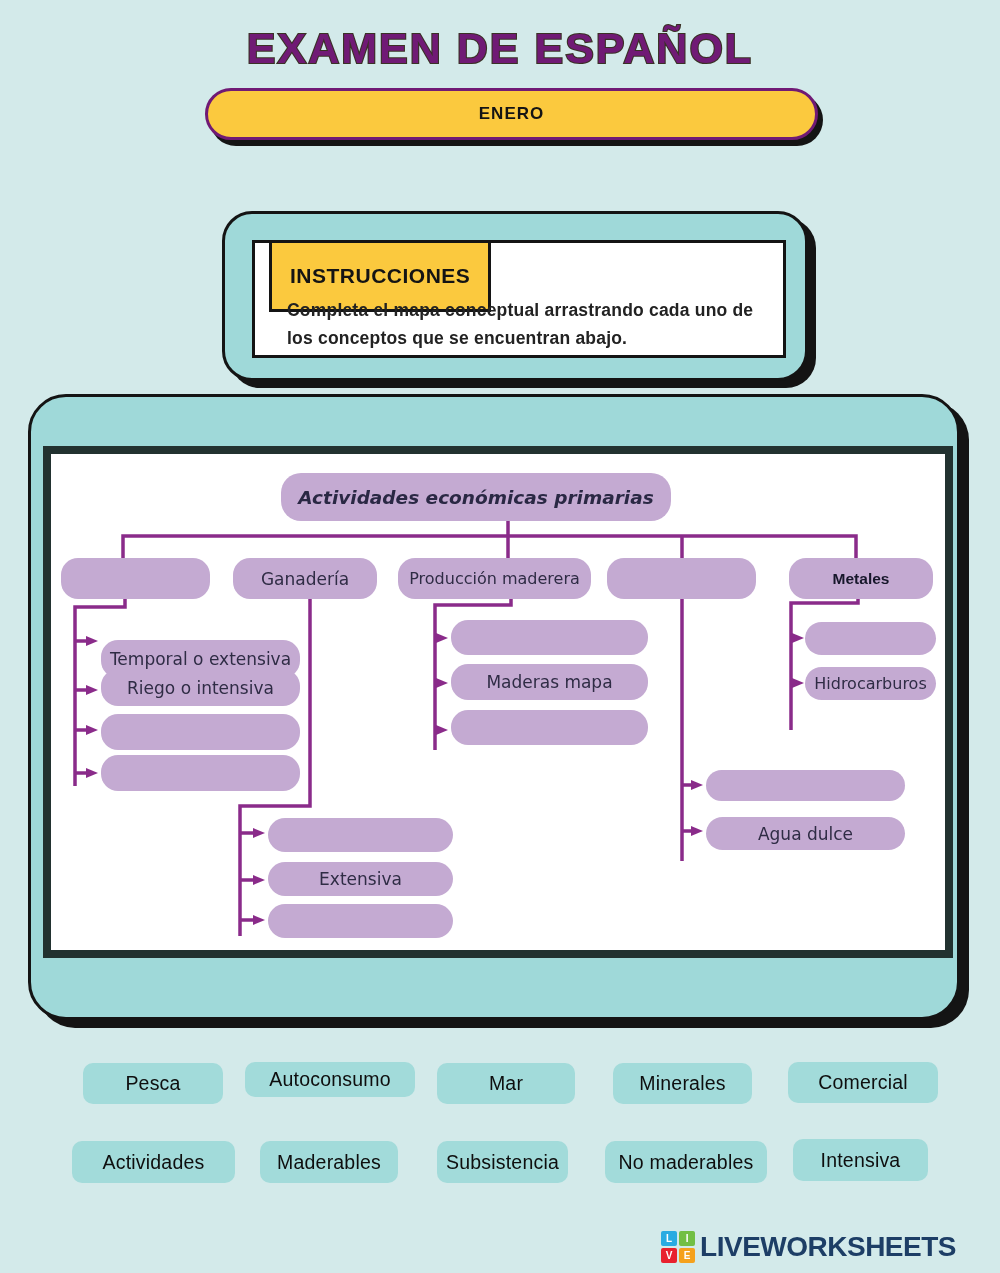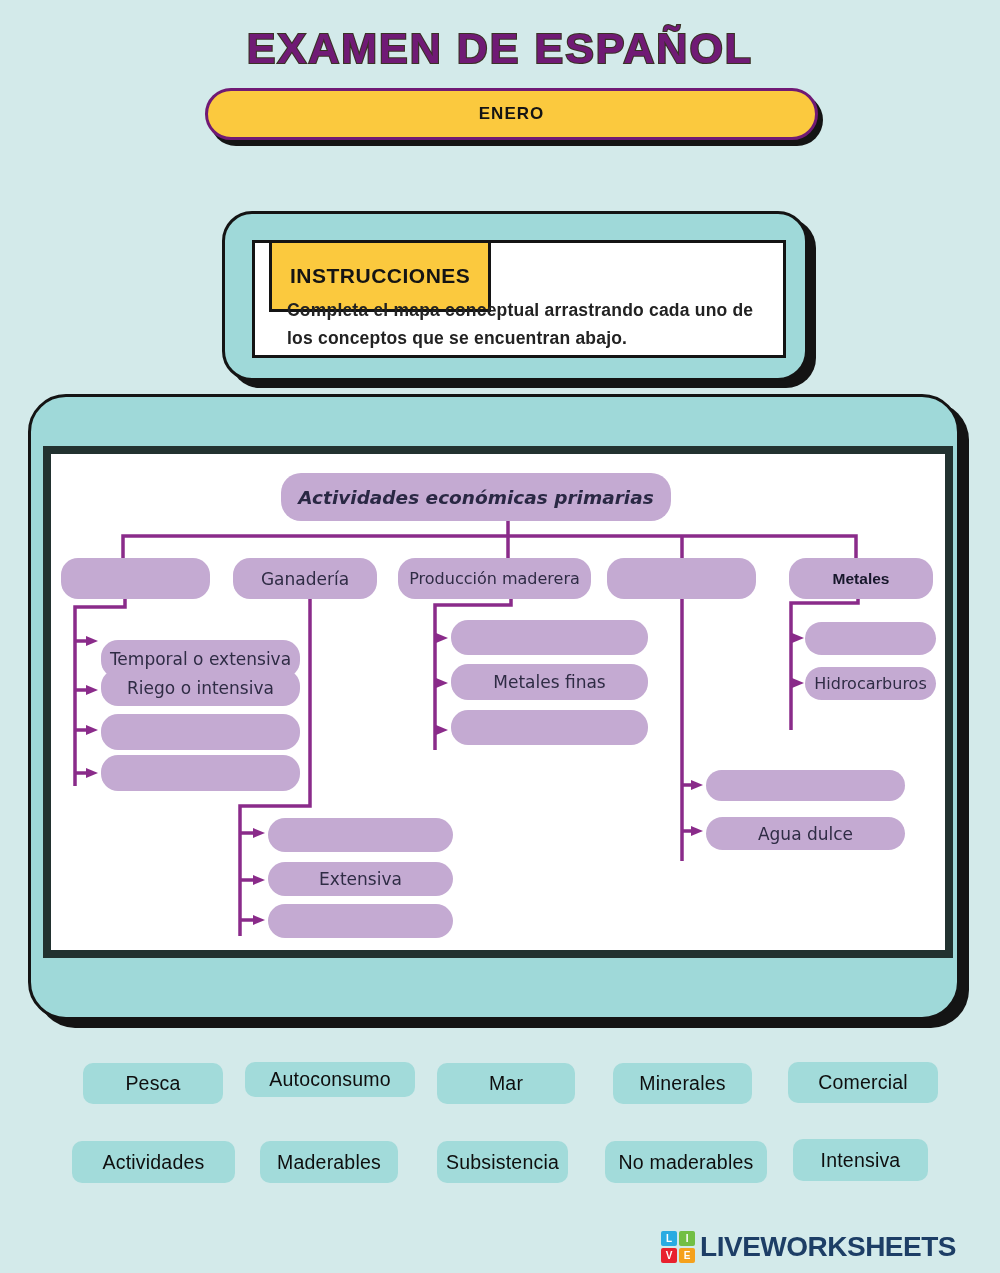--- a/index.html
+++ b/index.html
@@ -164,21 +164,21 @@
     <div class="node" style="left:50px;top:166px;width:199px;height:38px;margin-top:20px;">Temporal o extensiva</div>
     <div class="node" style="left:50px;top:215px;width:199px;height:37px;">Riego o intensiva</div>
     <div class="node" style="left:50px;top:260px;width:199px;height:36px;"></div>
     <div class="node" style="left:50px;top:301px;width:199px;height:36px;"></div>
 
     <div class="node" style="left:217px;top:364px;width:185px;height:34px;"></div>
     <div class="node" style="left:217px;top:408px;width:185px;height:34px;">Extensiva</div>
     <div class="node" style="left:217px;top:450px;width:185px;height:34px;"></div>
 
     <div class="node" style="left:400px;top:166px;width:197px;height:35px;"></div>
-    <div class="node" style="left:400px;top:210px;width:197px;height:36px;">Metales finas</div>
+    <div class="node" style="left:400px;top:210px;width:197px;height:36px;">Maderas mapa</div>
     <div class="node" style="left:400px;top:256px;width:197px;height:35px;"></div>
 
     <div class="node" style="left:655px;top:316px;width:199px;height:31px;"></div>
     <div class="node" style="left:655px;top:363px;width:199px;height:33px;">Agua dulce</div>
 
     <div class="node" style="left:754px;top:168px;width:131px;height:33px;"></div>
     <div class="node small" style="left:754px;top:213px;width:131px;height:33px;">Hidrocarburos</div>
 
   </div>
 </div>

